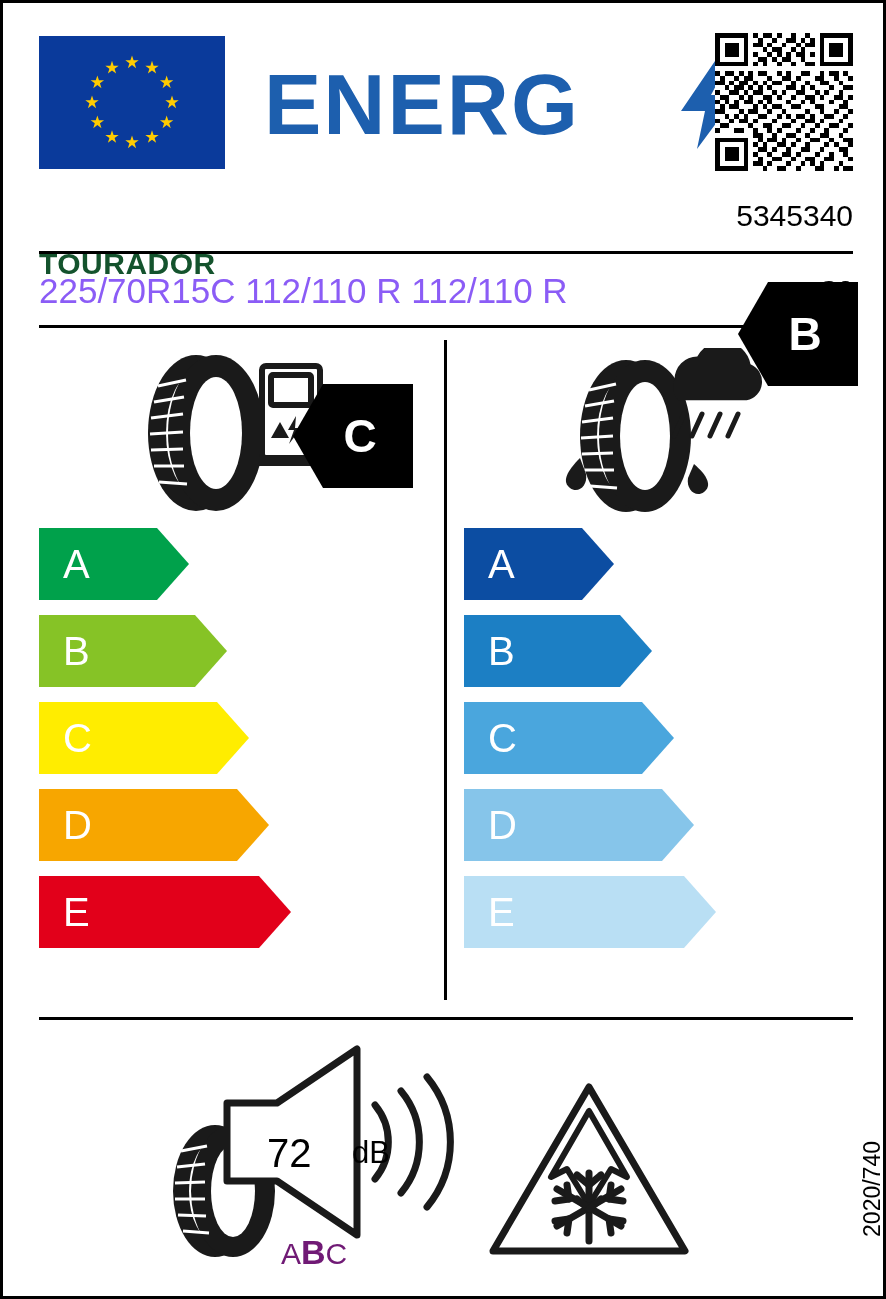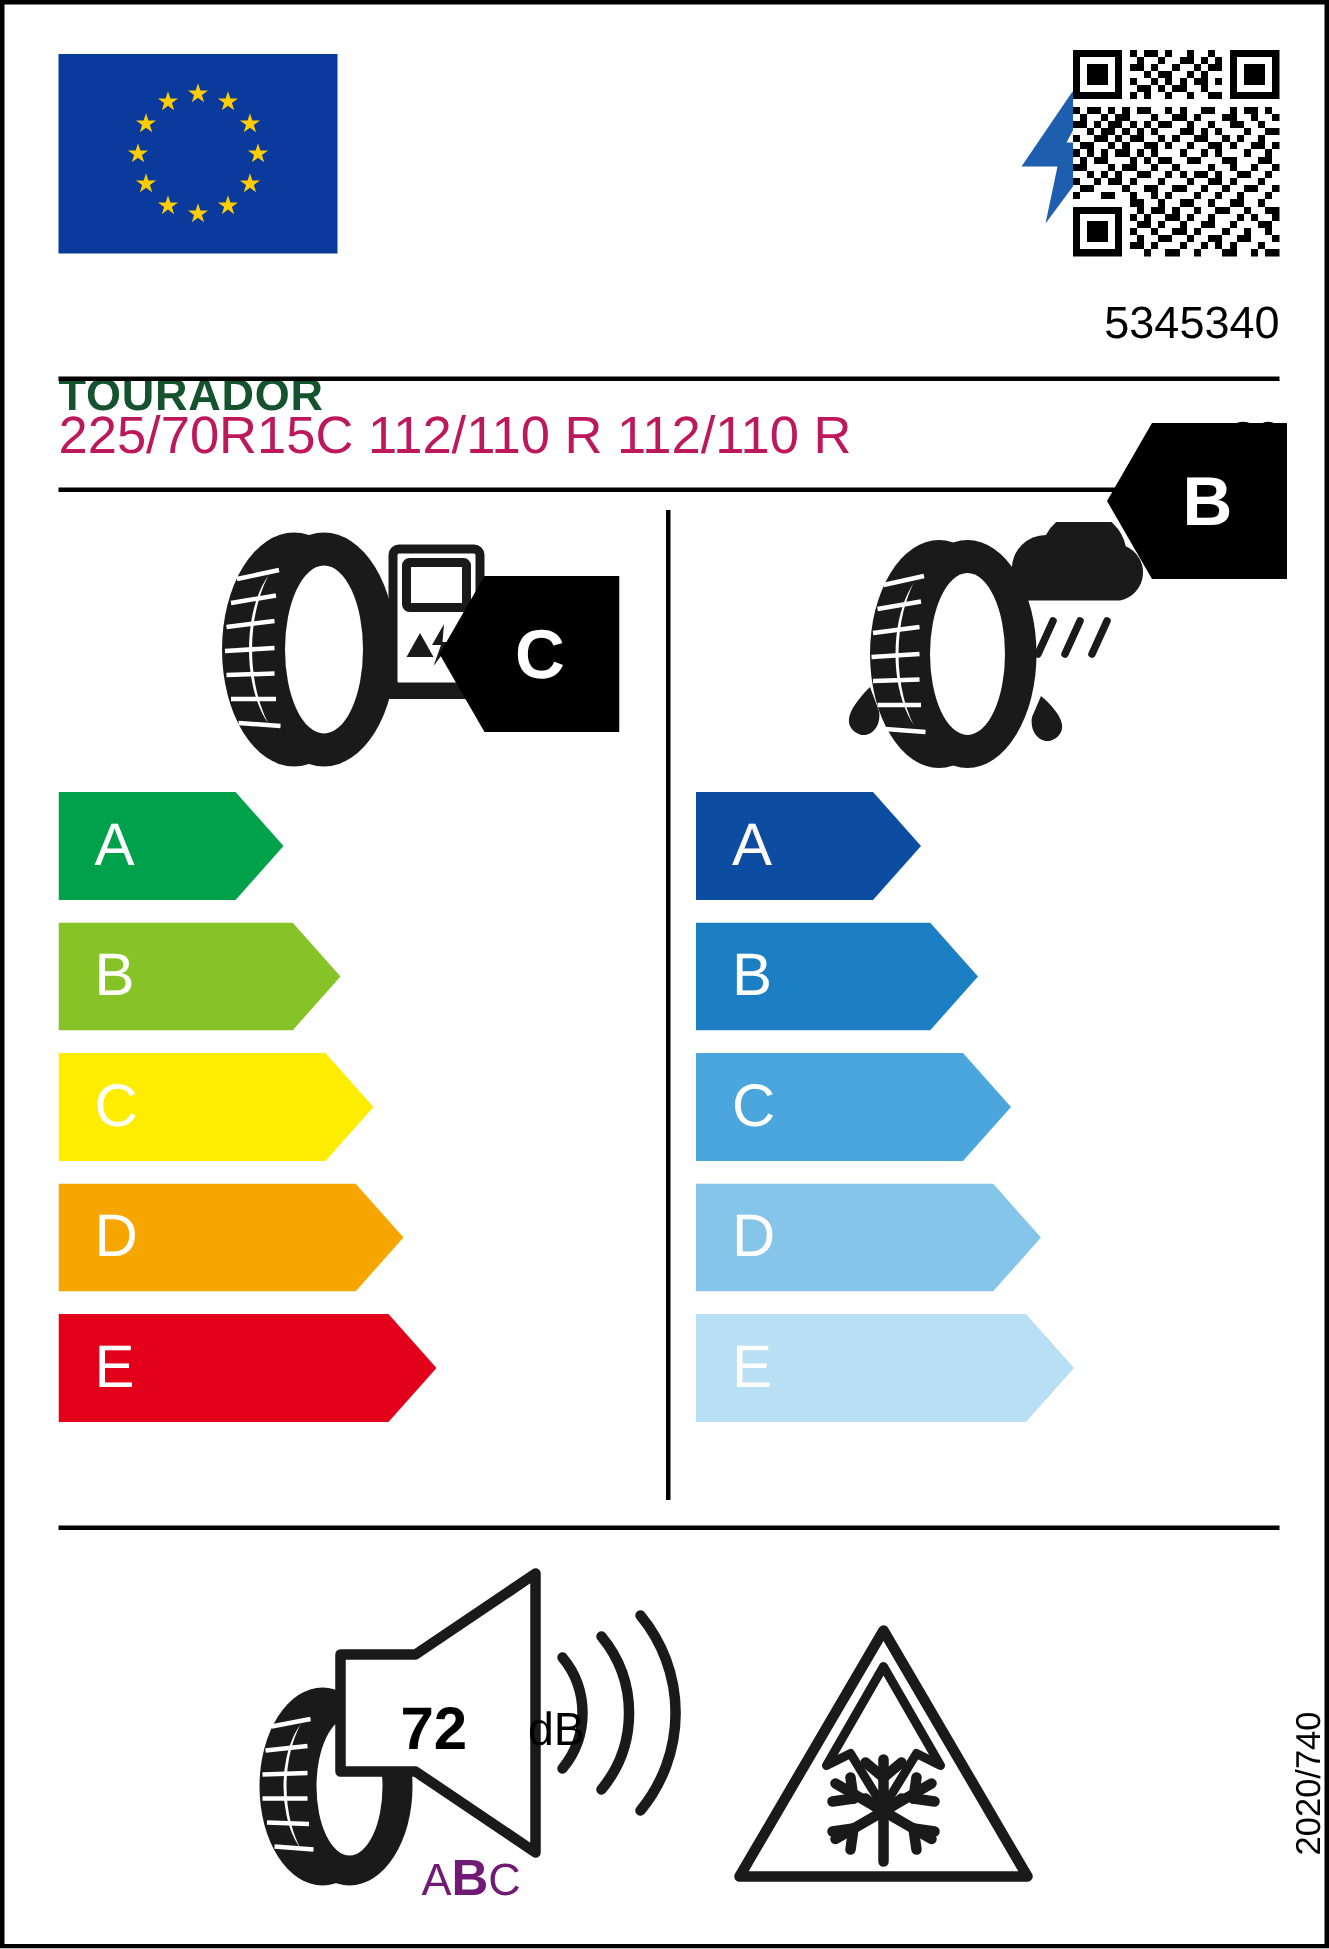--- a/index.html
+++ b/index.html
@@ -50,21 +50,21 @@
   }
   .hr1{top:248px;}
   .hr2{top:322px;}
   .hr3{top:1014px;}
 
   
   .size-row{
     position:absolute;left:36px;top:268px;width:814px;height:48px;
   }
   .size{
-    position:absolute;left:0;top:0;font-size:35px;color:#be185d;white-space:nowrap;
+    position:absolute;left:0;top:0;font-size:35px;color:#8b5cf6;white-space:nowrap;
   }
   .cls{
     position:absolute;right:0;top:5px;font-size:27px;font-weight:bold;color:#000;
   }
 
   
   .mid{
     position:absolute;left:36px;top:325px;width:814px;height:688px;
   }
   .divider{
@@ -101,21 +101,21 @@
   }
   .marker-fuel{left:290px;top:381px;}
   .marker-wet{left:735px;top:279px;}
 
   
   .bottom{
     position:absolute;left:36px;top:1018px;width:814px;height:245px;
   }
   .noise-group{position:absolute;left:118px;top:22px;width:420px;height:225px;}
   .db-value{
-    position:absolute;left:110px;top:88px;font-size:40px;font-weight:bold;color:#000;
+    position:absolute;left:110px;top:88px;font-size:40px;font-weight:normal;color:#000;
   }
   .db-unit{
     position:absolute;left:175px;top:92px;font-size:31px;color:#000;margin-left:20px;
   }
   .abc{
     position:absolute;left:124px;top:190px;font-size:30px;color:#701a75;
   }
   .abc b{font-size:34px;font-weight:bold;}
   .snow{position:absolute;left:450px;top:60px;width:200px;height:175px;}
   .date{
@@ -169,20 +169,21 @@
                 <polygon points="0,-7 1.6,-2.2 6.7,-2.2 2.6,0.8 4.1,5.7 0,2.6 -4.1,5.7 -2.6,0.8 -6.7,-2.2 -1.6,-2.2"></polygon>
               </g>
             <g transform="rotate(330) translate(0,-40) rotate(-330)">
                 <polygon points="0,-7 1.6,-2.2 6.7,-2.2 2.6,0.8 4.1,5.7 0,2.6 -4.1,5.7 -2.6,0.8 -6.7,-2.2 -1.6,-2.2"></polygon>
               </g>
           </g>
         </g>
       </svg>
     </div>
 
+    <div class="energy-word">ENERG</div>
 
     <div class="bolt">
       <svg viewBox="0 0 60 88" width="60" height="88">
         <polygon points="36,0 2,50 26,50 18,88 58,34 32,34 50,0" fill="#1d5fae"></polygon>
       </svg>
     </div>
 
     <div class="qr">
       <svg viewBox="0 0 29 29" width="138" height="138" shape-rendering="crispEdges">
         <rect width="29" height="29" fill="#fff"></rect>

